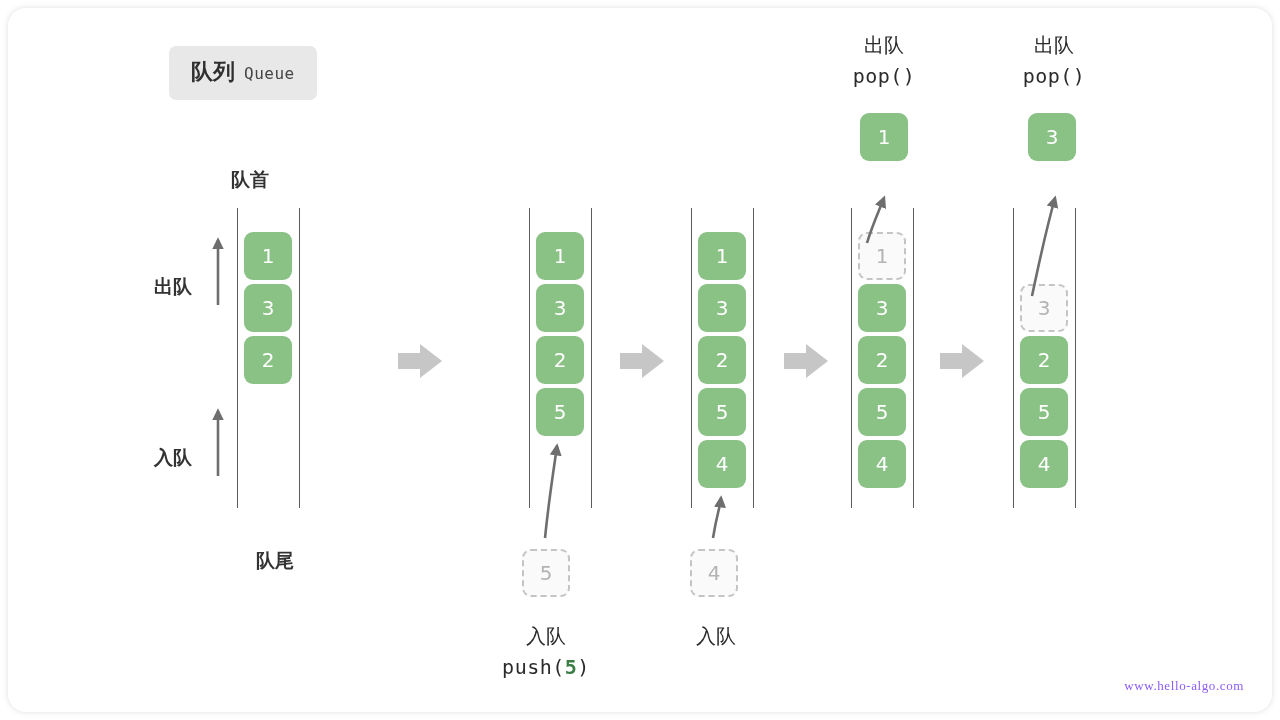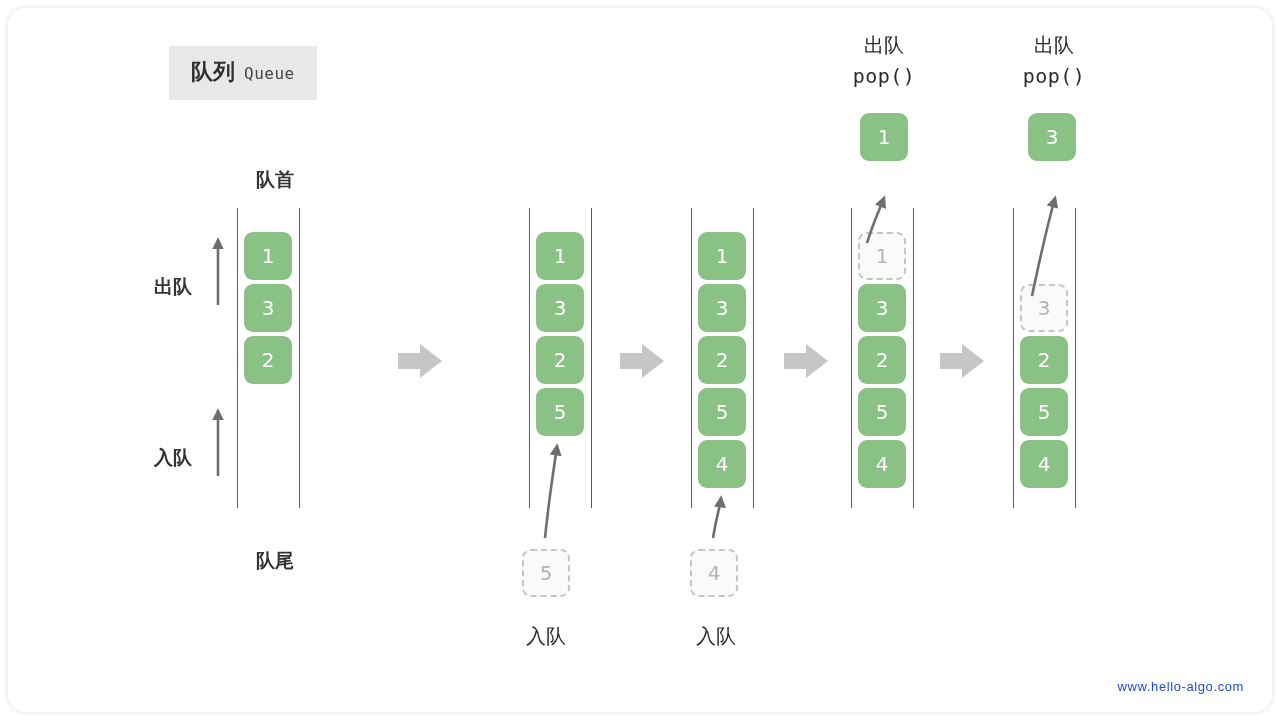--- a/index.html
+++ b/index.html
@@ -28,21 +28,21 @@
   }
 
   .abs { position: absolute; }
 
   
   #title-badge {
     left: 161px;
     top: 38px;
     padding: 11px 22px 13px 22px;
     background: #e8e8e8;
-    border-radius: 0;
+    border-radius: 7px;
     display: flex;
     align-items: baseline;
     gap: 9px;
     white-space: nowrap;
   }
   #title-badge .cn {
     font-size: 22px;
     font-weight: bold;
     color: #2f2f2f;
     font-family: "DejaVu Sans", "Liberation Sans", sans-serif;
@@ -119,37 +119,37 @@
     left: 0;
     top: 0;
     width: 1264px;
     height: 704px;
     pointer-events: none;
   }
 
   #watermark {
     right: 28px;
     bottom: 18px;
-    font-family: Liberation Sans, sans-serif;
+    font-family: Liberation Serif, serif;
     font-size: 13px;
-    color: #1d4ed8;
+    color: #8b5cf6;
     letter-spacing: 0.6px;
   }
 </style>
 </head>
 <body>
 
 <div id="canvas">
 
   <div id="title-badge" class="abs">
     <span class="cn">队列</span>
     <span class="en">Queue</span>
   </div>
 
-  <div class="abs cn-label" style="left:237px; top:159px; width:60px; text-align:center;">队首</div>
+  <div class="abs cn-label" style="left:223px; top:159px; width:60px; ">队首</div>
   <div class="abs cn-label" style="left:237px; top:540px; width:60px; text-align:center;">队尾</div>
 
   <div class="abs cn-label" style="left:146px; top:266px;">出队</div>
   <div class="abs cn-label" style="left:146px; top:437px;">入队</div>
 
   <div class="abs rail" style="left:229px; top:200px; height:300px;"></div>
   <div class="abs rail" style="left:291px; top:200px; height:300px;"></div>
 
   <div class="abs box filled" style="left:236px; top:224px;">1</div>
   <div class="abs box filled" style="left:236px; top:276px;">3</div>
@@ -160,20 +160,21 @@
 
   <div class="abs box filled" style="left:528px; top:224px;">1</div>
   <div class="abs box filled" style="left:528px; top:276px;">3</div>
   <div class="abs box filled" style="left:528px; top:328px;">2</div>
   <div class="abs box filled" style="left:528px; top:380px;">5</div>
 
   <div class="abs box ghost" style="left:514px; top:541px;">5</div>
 
   <div class="abs op-label" style="left:438px; top:613px; width:200px;">
     <div class="cn">入队</div>
+    <div class="code"><span>push(</span><span class="num">5</span><span>)</span></div>
   </div>
 
   <div class="abs rail" style="left:683px; top:200px; height:300px;"></div>
   <div class="abs rail" style="left:745px; top:200px; height:300px;"></div>
 
   <div class="abs box filled" style="left:690px; top:224px;">1</div>
   <div class="abs box filled" style="left:690px; top:276px;">3</div>
   <div class="abs box filled" style="left:690px; top:328px;">2</div>
   <div class="abs box filled" style="left:690px; top:380px;">5</div>
   <div class="abs box filled" style="left:690px; top:432px;">4</div>

